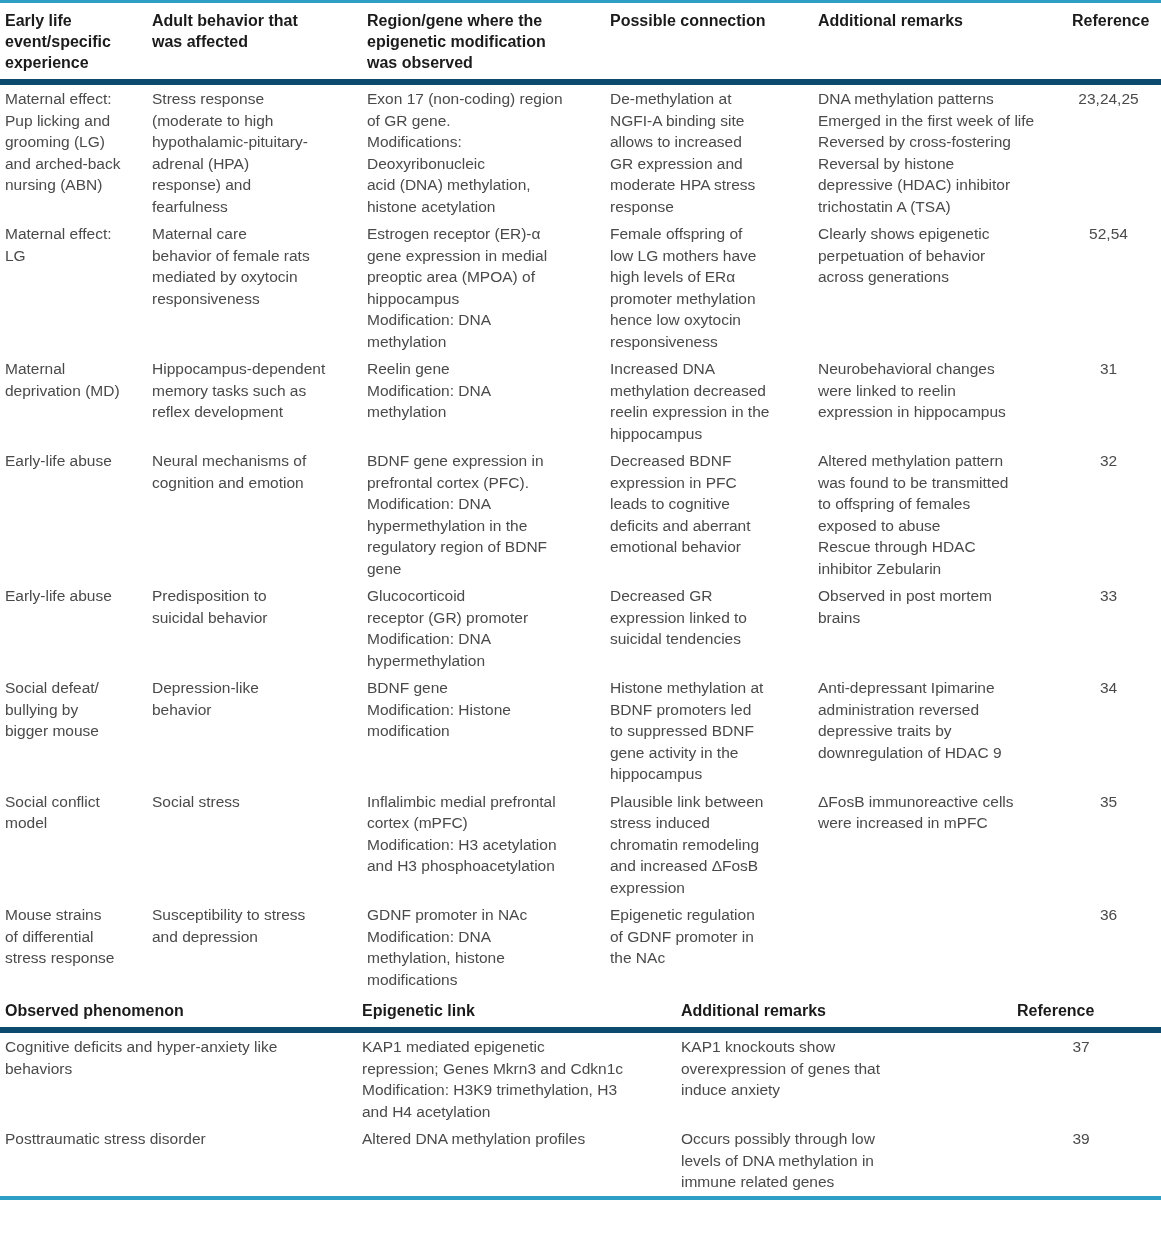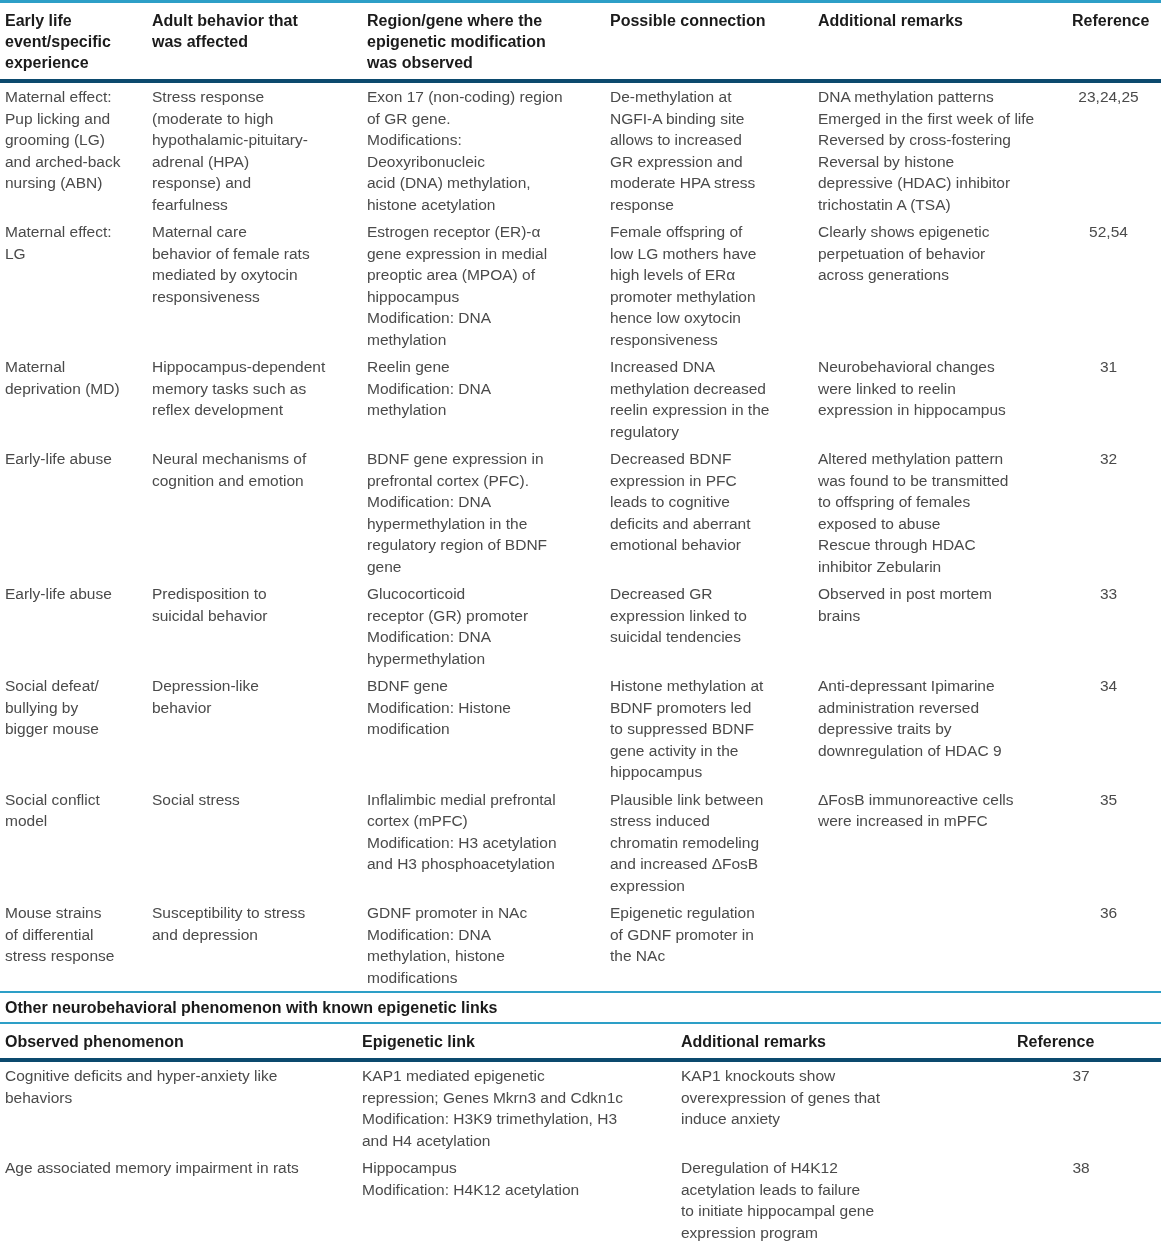--- a/index.html
+++ b/index.html
@@ -31,21 +31,21 @@
   }
   th {
     font-weight:bold;
     color:#1b1b1b;
     font-size:16px;
     line-height:21px;
     padding-top:7px;
     padding-bottom:6px;
   }
   th:first-child, td:first-child { padding-left:5px; }
-  thead tr { border-bottom:4px solid #0c4a6e;margin-top:33px; }
+  thead tr { border-bottom:6px solid #0c4a6e;margin-top:33px; }
   td.ref { text-align:center; padding-right:16px; }
   
   .t1-c1{width:152px}.t1-c2{width:215px}.t1-c3{width:243px}
   .t1-c4{width:208px}.t1-c5{width:254px}.t1-c6{width:89px}
   
   .t2-c1{width:362px}.t2-c2{width:319px}.t2-c3{width:336px}.t2-c4{width:144px}
   .section-header {
     border-top:2px solid #2d9fc7;
     border-bottom:2px solid #2d9fc7;
     font-weight:bold;
@@ -146,21 +146,21 @@
 deprivation (MD)</td>
         <td>Hippocampus-dependent
 memory tasks such as
 reflex development</td>
         <td>Reelin gene
 Modification: DNA
 methylation</td>
         <td>Increased DNA
 methylation decreased
 reelin expression in the
-regulatory</td>
+hippocampus</td>
         <td>Neurobehavioral changes
 were linked to reelin
 expression in hippocampus</td>
         <td class="ref">31</td>
       </tr>
       <tr>
         <td>Early-life abuse</td>
         <td>Neural mechanisms of
 cognition and emotion</td>
         <td>BDNF gene expression in
@@ -246,21 +246,20 @@
 modifications</td>
         <td>Epigenetic regulation
 of GDNF promoter in
 the NAc</td>
         <td></td>
         <td class="ref">36</td>
       </tr>
     </tbody>
   </table>
 
-  <div class="section-header">Other neurobehavioral phenomenon with known epigenetic links</div>
 
   <table>
     <colgroup>
       <col class="t2-c1">
         <col class="t2-c2">
         <col class="t2-c3">
         <col class="t2-c4">
     </colgroup>
     <thead>
       <tr>
@@ -277,30 +276,20 @@
         <td>KAP1 mediated epigenetic
 repression; Genes Mkrn3 and Cdkn1c
 Modification: H3K9 trimethylation, H3
 and H4 acetylation</td>
         <td>KAP1 knockouts show
 overexpression of genes that
 induce anxiety</td>
         <td class="ref">37</td>
       </tr>
       <tr>
-        <td>Age associated memory impairment in rats</td>
-        <td>Hippocampus
-Modification: H4K12 acetylation</td>
-        <td>Deregulation of H4K12
-acetylation leads to failure
-to initiate hippocampal gene
-expression program</td>
-        <td class="ref">38</td>
-      </tr>
-      <tr>
         <td>Posttraumatic stress disorder</td>
         <td>Altered DNA methylation profiles</td>
         <td>Occurs possibly through low
 levels of DNA methylation in
 immune related genes</td>
         <td class="ref">39</td>
       </tr>
     </tbody>
   </table>
 

